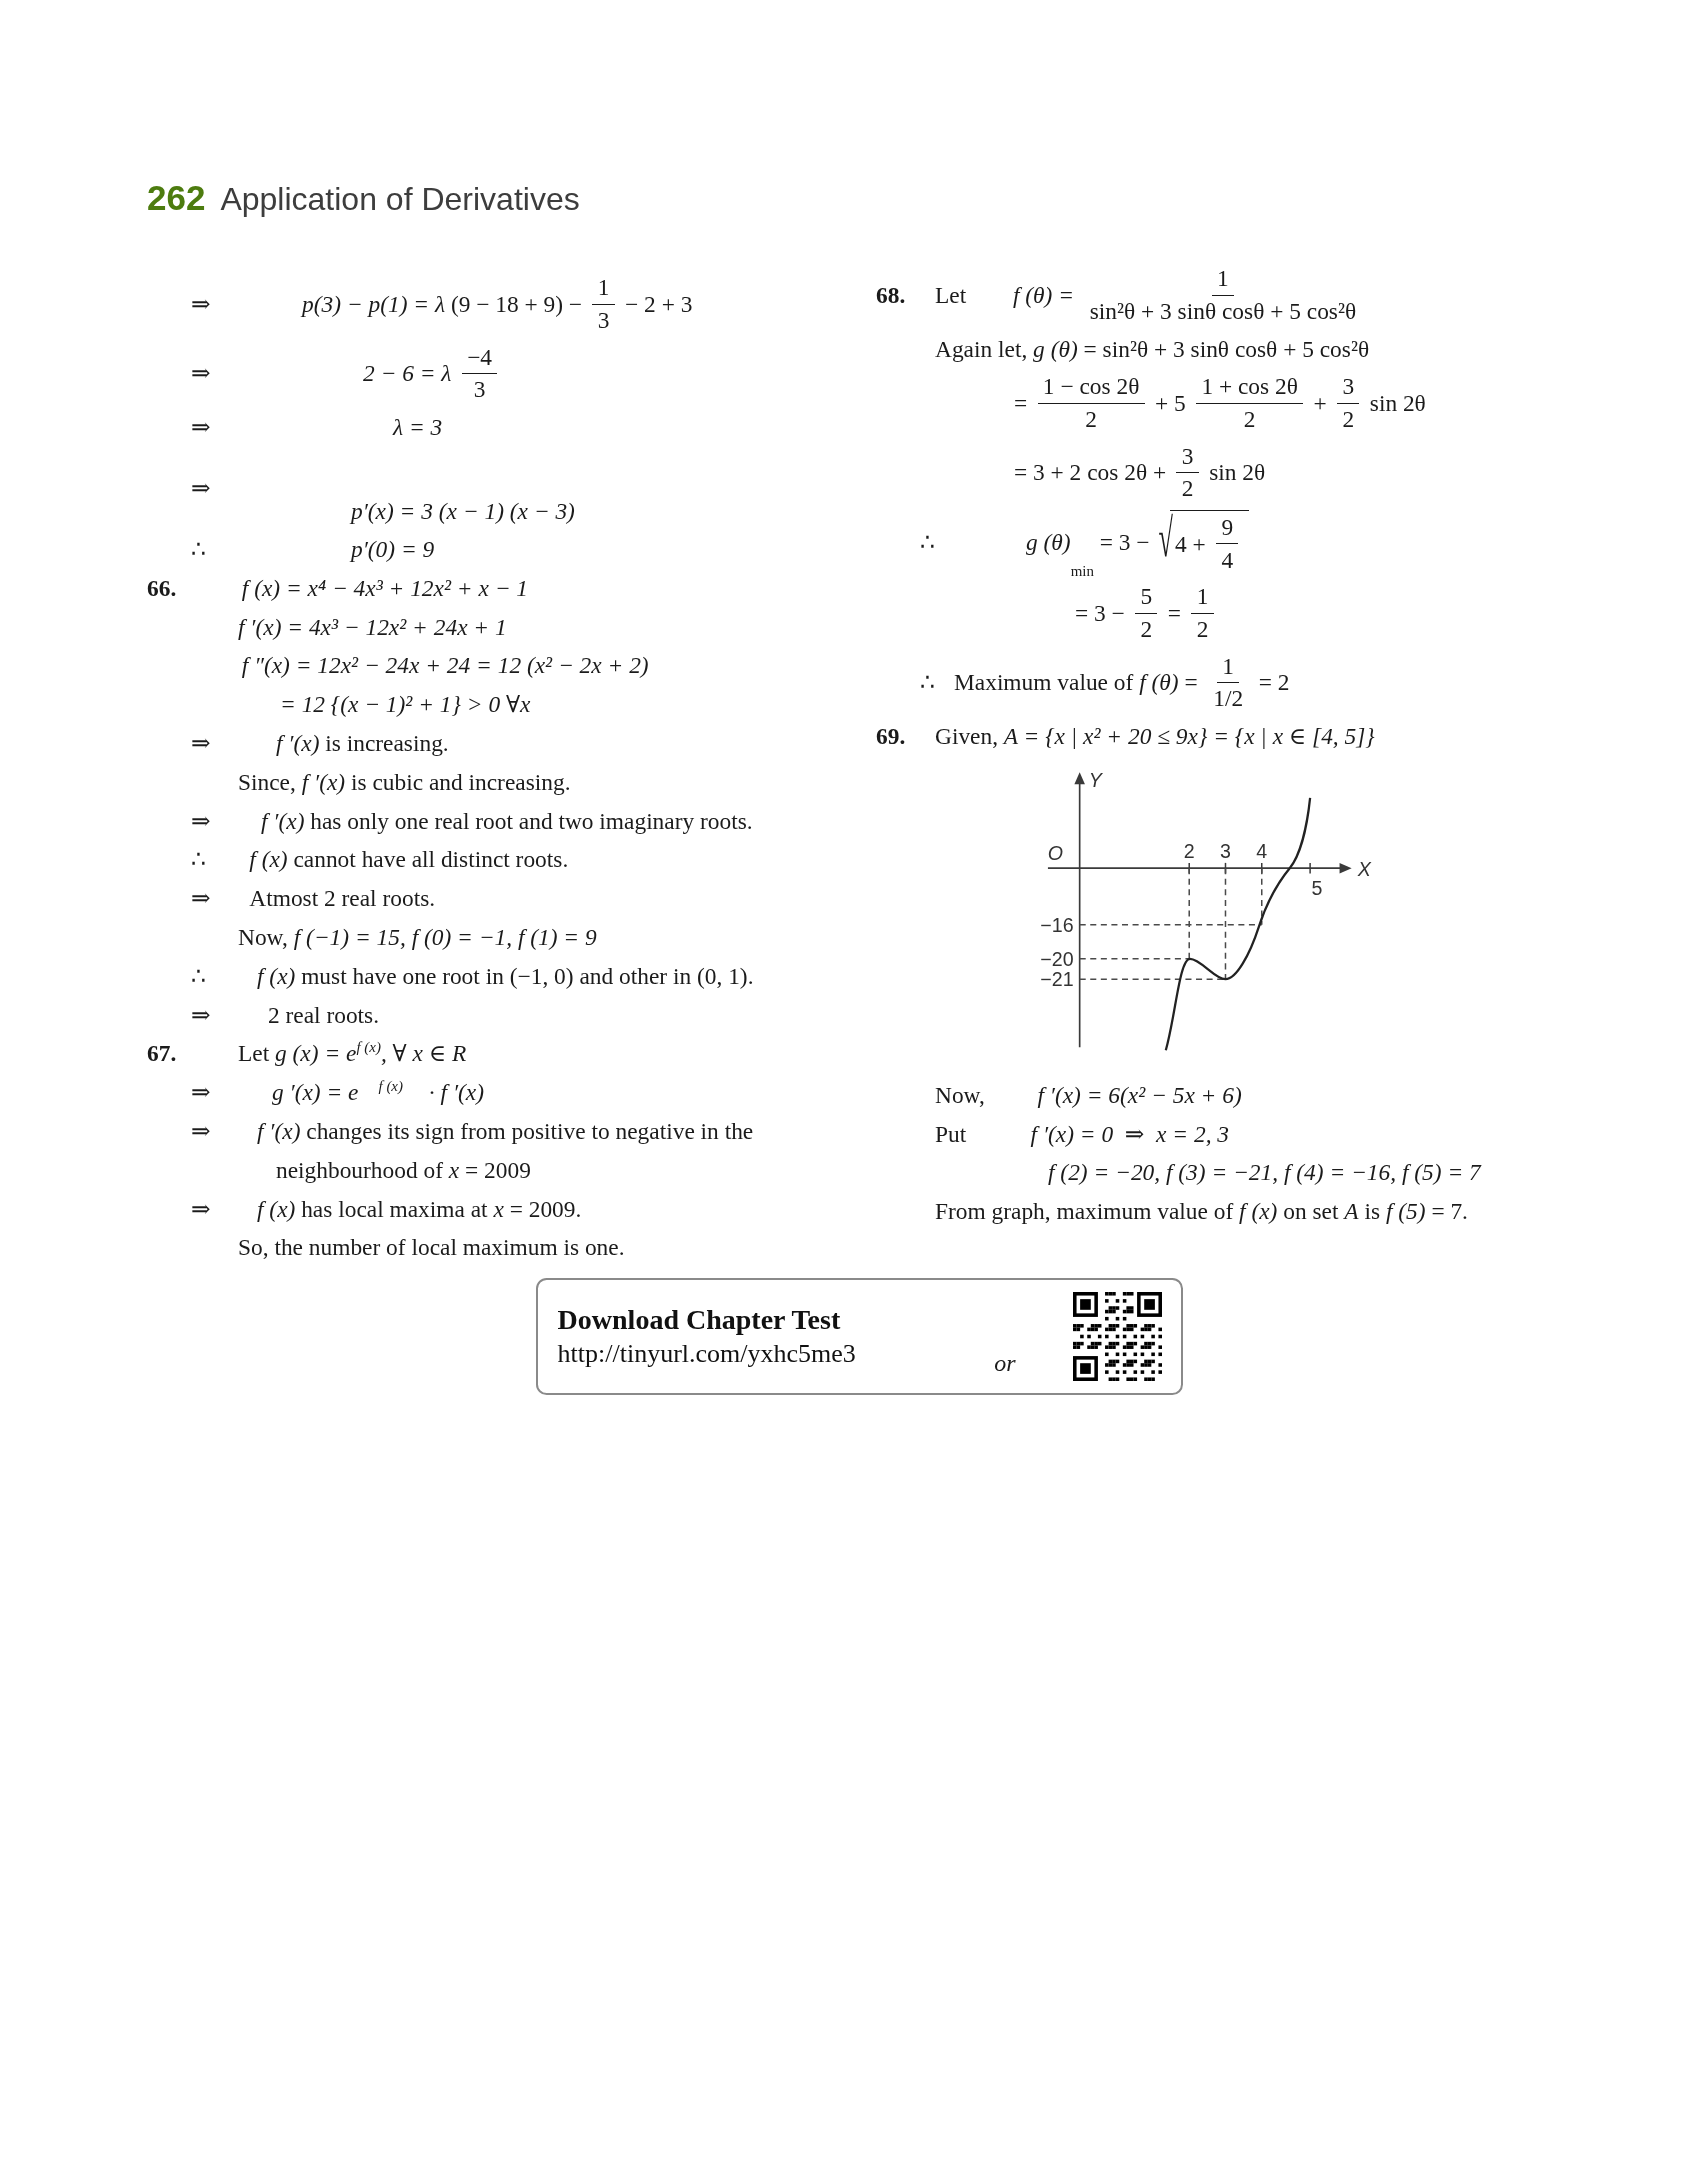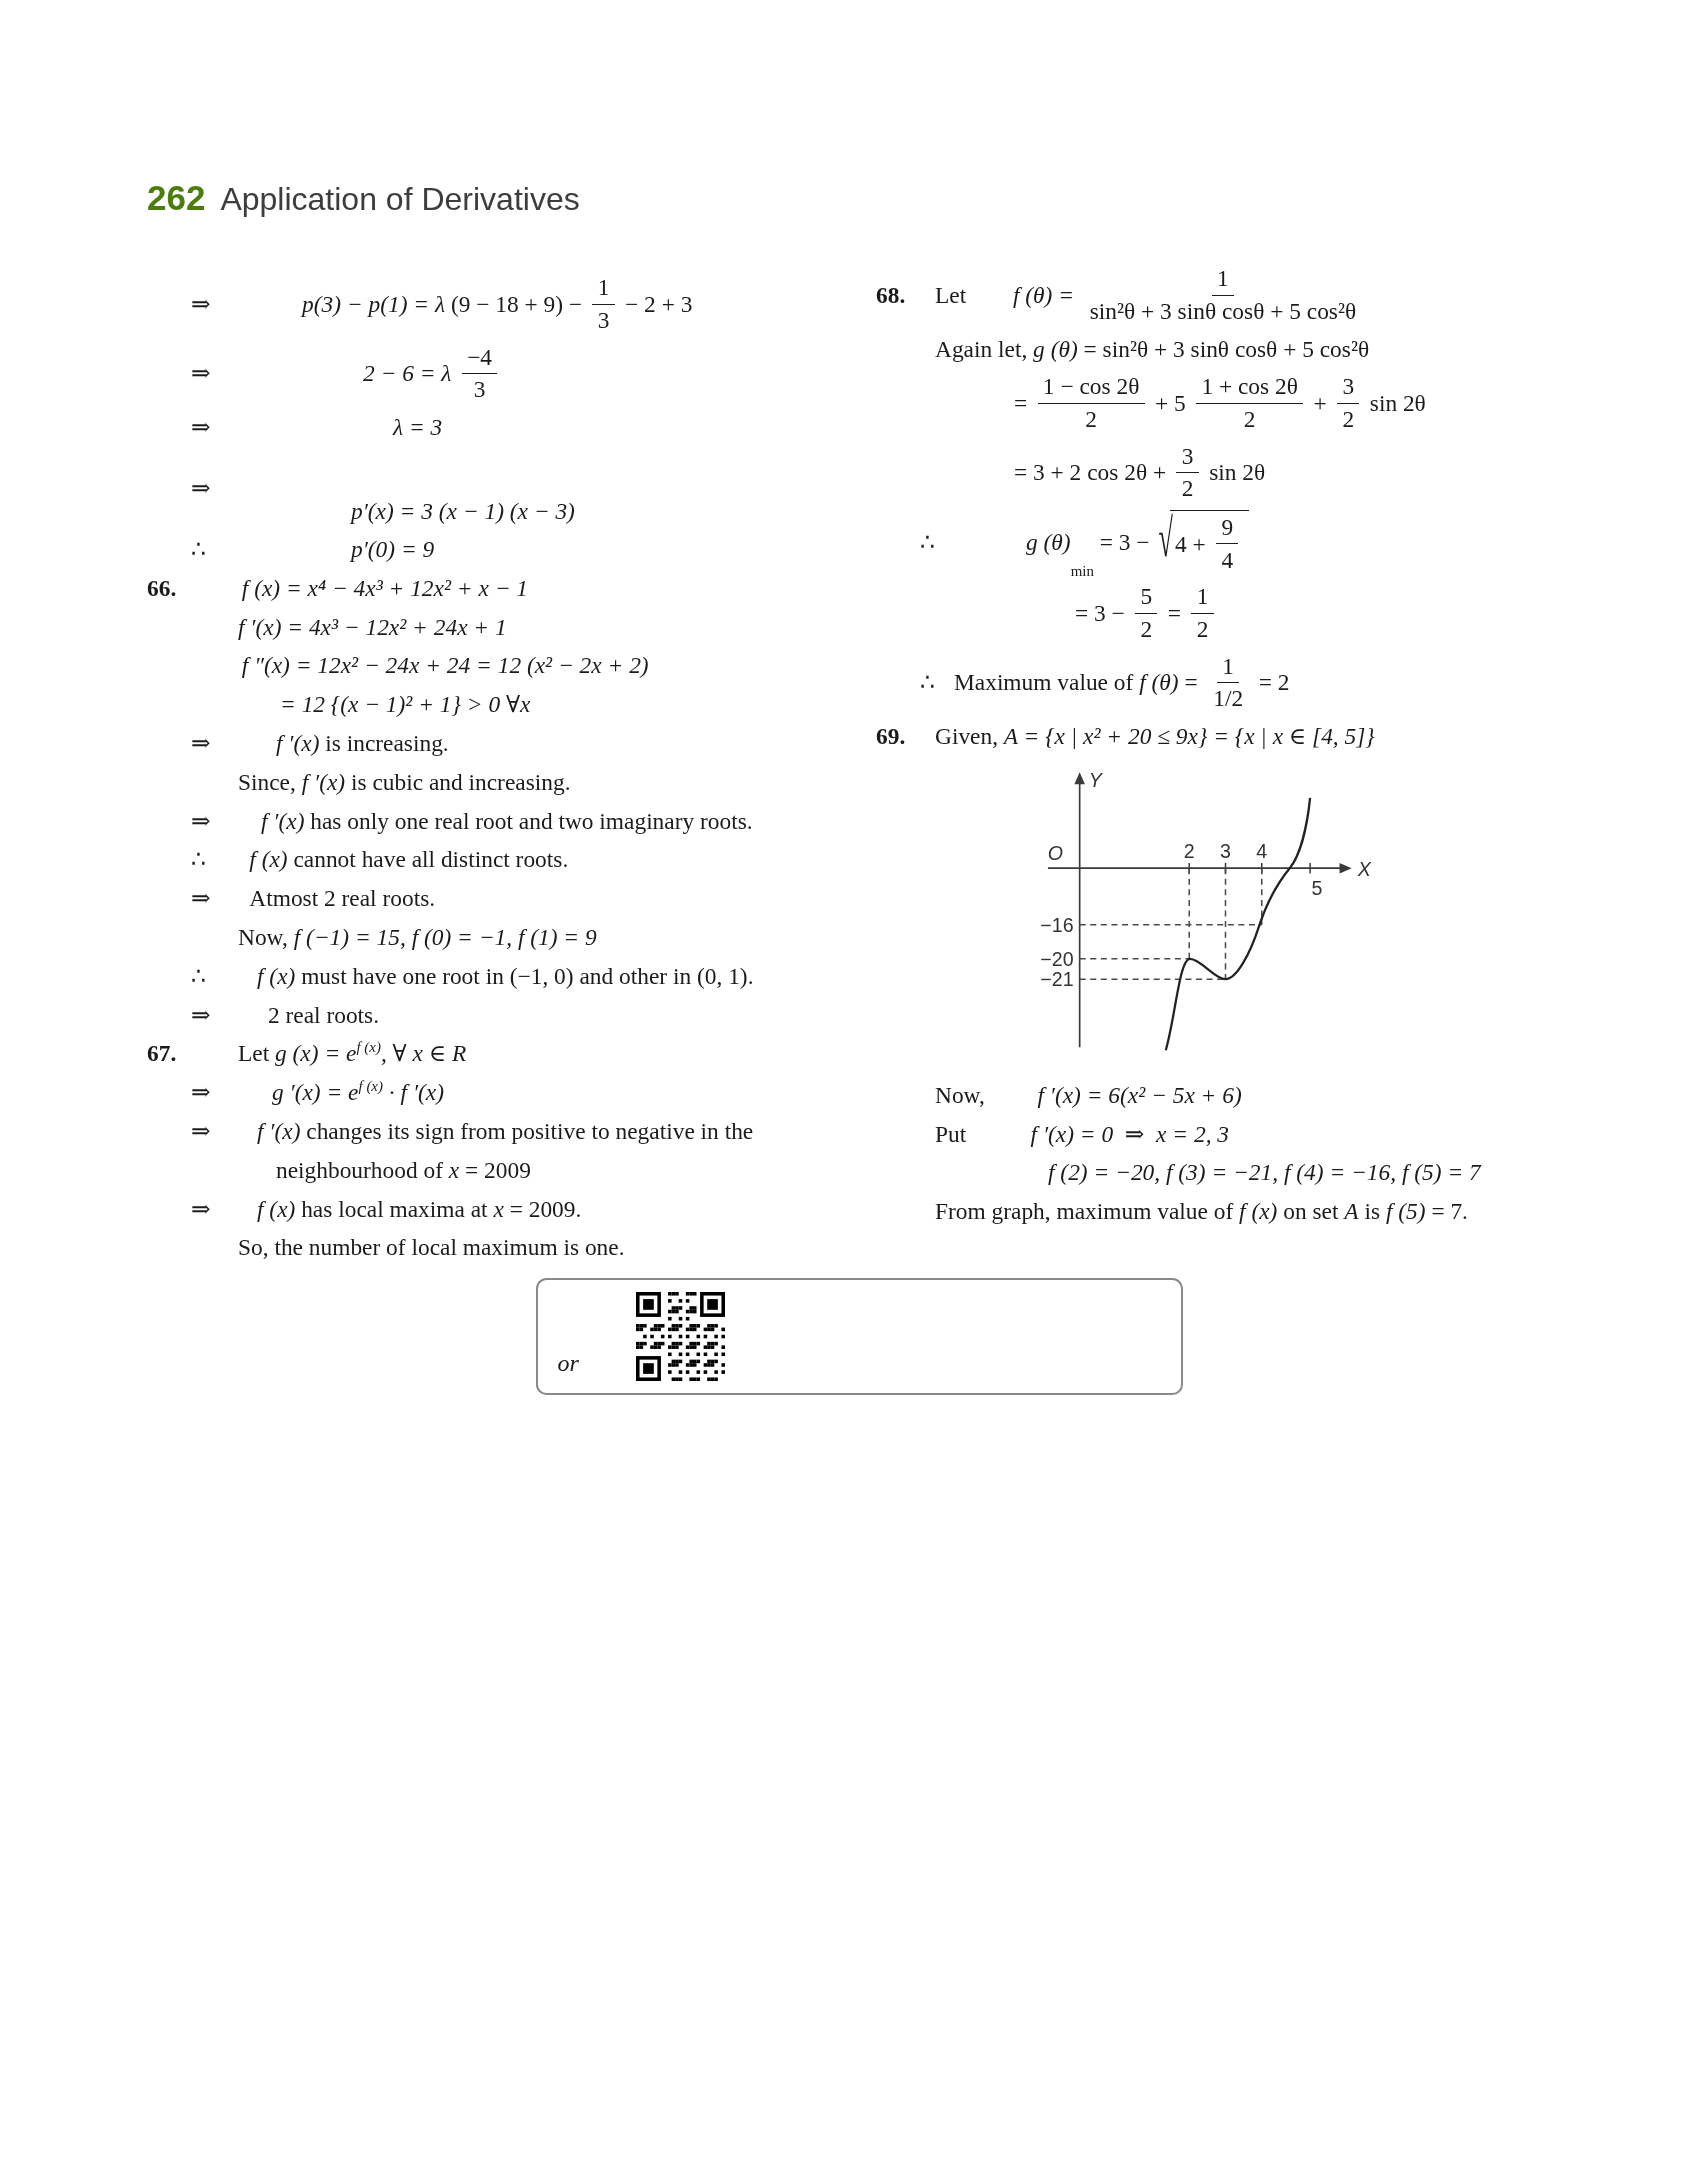--- a/index.html
+++ b/index.html
@@ -141,21 +141,21 @@
     <div class="line">
       <span class="marker sym">⇒</span>
       <span class="content" style="padding-left: 30px;"><span class="t">2 real roots.</span></span>
     </div>
     <div class="line">
       <span class="marker bold">67.</span>
       <span class="content" style="padding-left: 0px;"><span class="t">Let </span><span class="i">g (x) = e</span><span class="sp">f (x)</span><span class="i">, ∀ x ∈ R</span></span>
     </div>
     <div class="line">
       <span class="marker sym">⇒</span>
-      <span class="content" style="padding-left: 34px;"><span class="i">g ′(x) = e</span><span class="sp">f (x)</span><span class="i"> · f ′(x)</span></span>
+      <span class="content" style="padding-left: 34px; gap: 20px;"><span class="i">g ′(x) = e</span><span class="sp">f (x)</span><span class="i"> · f ′(x)</span></span>
     </div>
     <div class="line">
       <span class="marker sym">⇒</span>
       <span class="content" style="padding-left: 19px;"><span class="i">f ′(x)</span><span class="t"> changes its sign from positive to negative in the</span></span>
     </div>
     <div class="line">
       <span class="marker"></span>
       <span class="content" style="padding-left: 38px;"><span class="t">neighbourhood of </span><span class="i">x</span><span class="t"> = 2009</span></span>
     </div>
     <div class="line">
@@ -253,20 +253,24 @@
         <span class="content" style="padding-left: 113px;"><span class="i">f (2) = −20, f (3) = −21, f (4) = −16, f (5) = 7</span></span>
       </div>
       <div class="line">
         <span class="marker"></span>
         <span class="content" style="padding-left: 0px;"><span class="t">From graph, maximum value of </span><span class="i">f (x)</span><span class="t"> on set </span><span class="i">A</span><span class="t"> is </span><span class="i">f (5)</span><span class="t"> = 7.</span></span>
       </div>
     </div>
 </div>
 
 <div class="dl-box">
+  <div class="dl-text">
+    <div class="dl-title">Download Chapter Test</div>
+    <div class="dl-url">http://tinyurl.com/yxhc5me3</div>
+  </div>
   <div class="dl-or">or</div>
   <svg class="qr" viewBox="0 0 125 125">
       <rect x="0" y="0" width="125" height="125" fill="#ffffff"></rect>
       <rect x="0" y="0" width="35" height="35" fill="#000"></rect>
       <rect x="5" y="5" width="25" height="25" fill="#fff"></rect>
       <rect x="10" y="10" width="15" height="15" fill="#000"></rect>
       <rect x="90" y="0" width="35" height="35" fill="#000"></rect>
       <rect x="95" y="5" width="25" height="25" fill="#fff"></rect>
       <rect x="100" y="10" width="15" height="15" fill="#000"></rect>
       <rect x="0" y="90" width="35" height="35" fill="#000"></rect>

